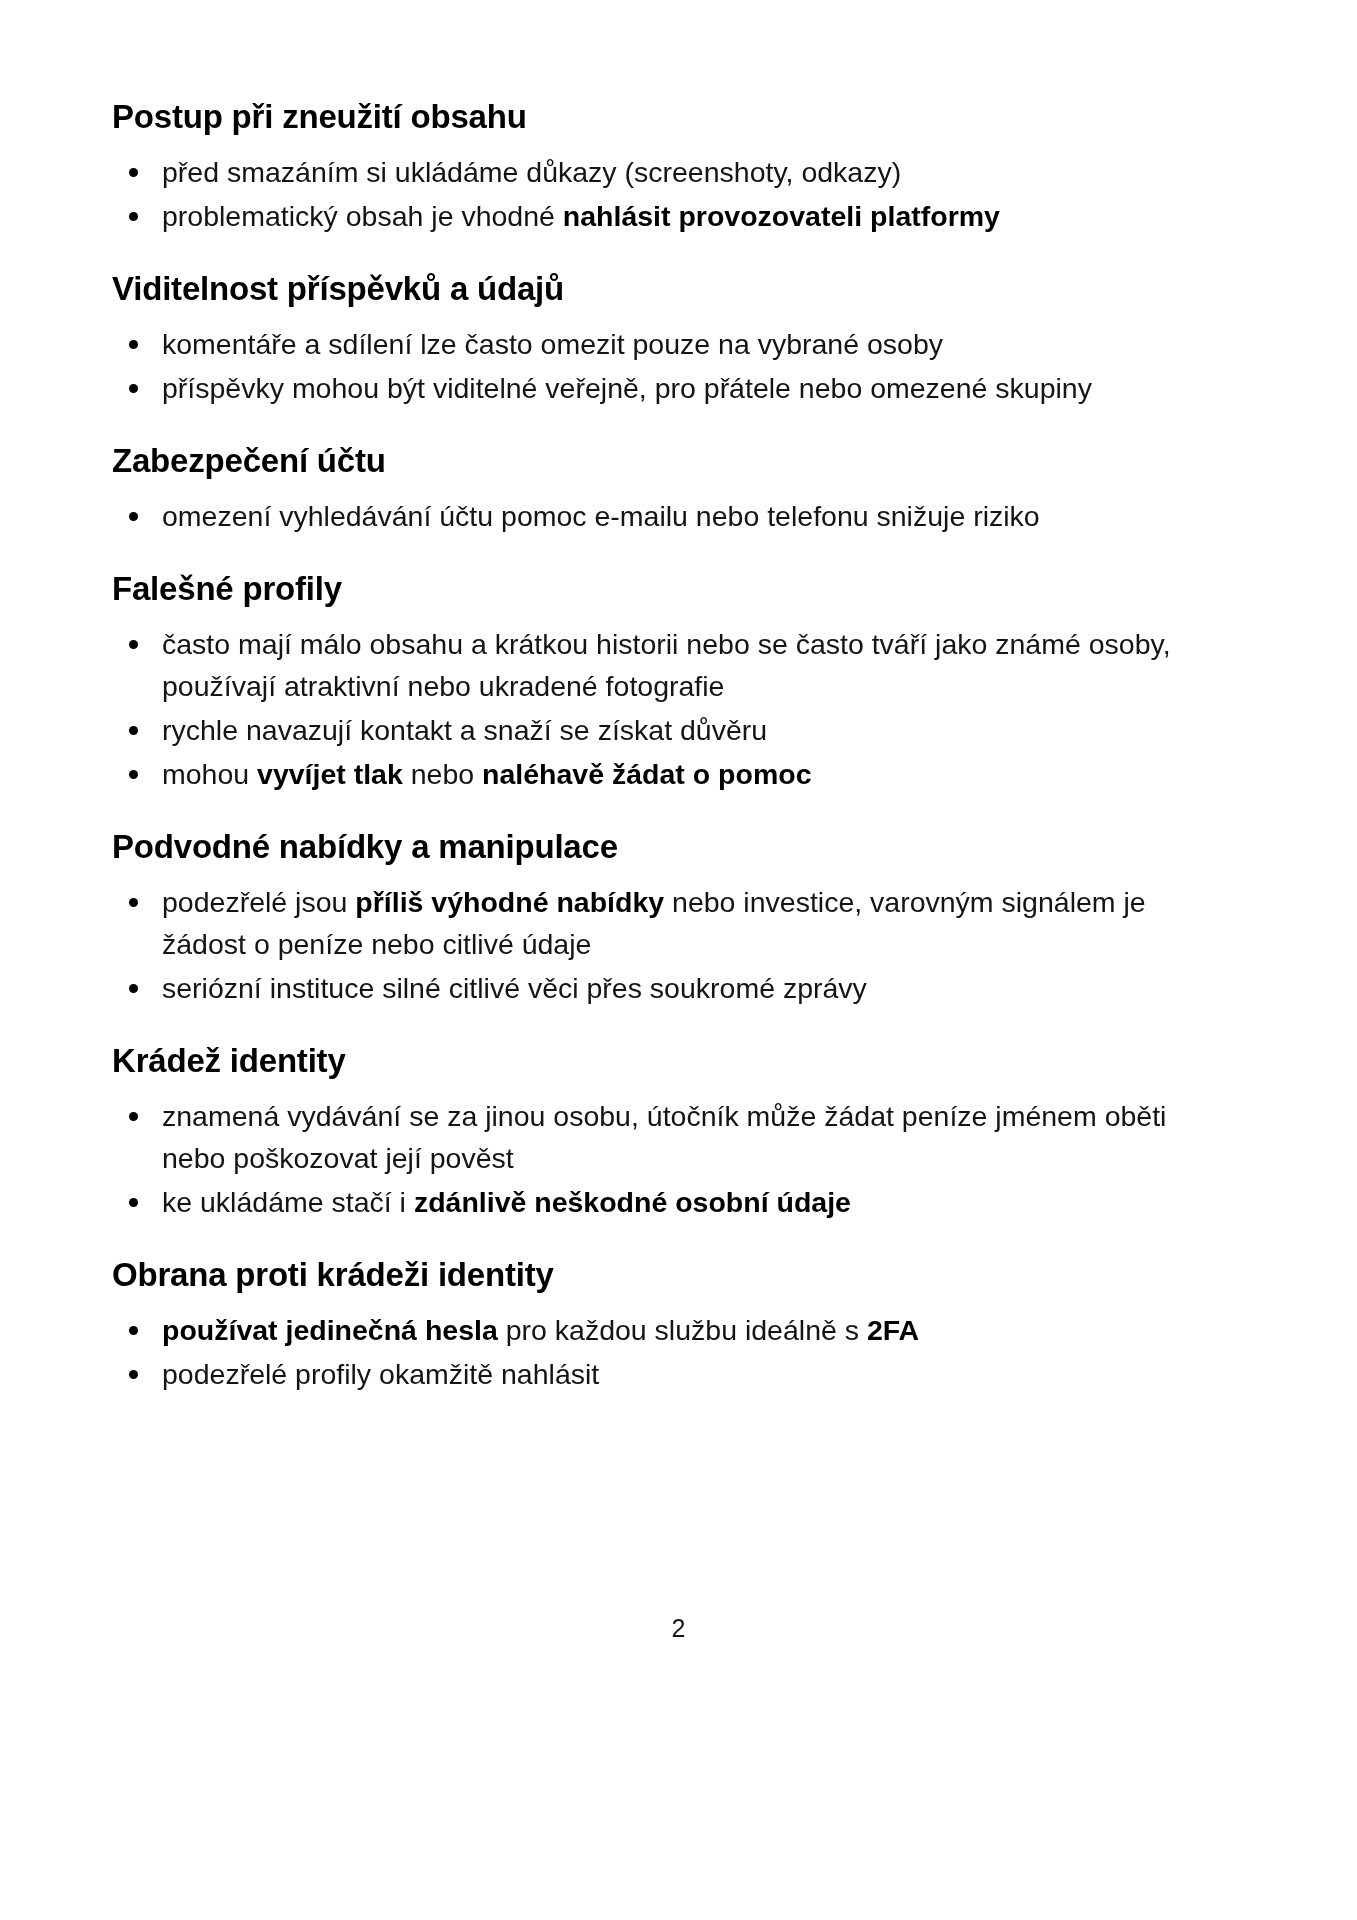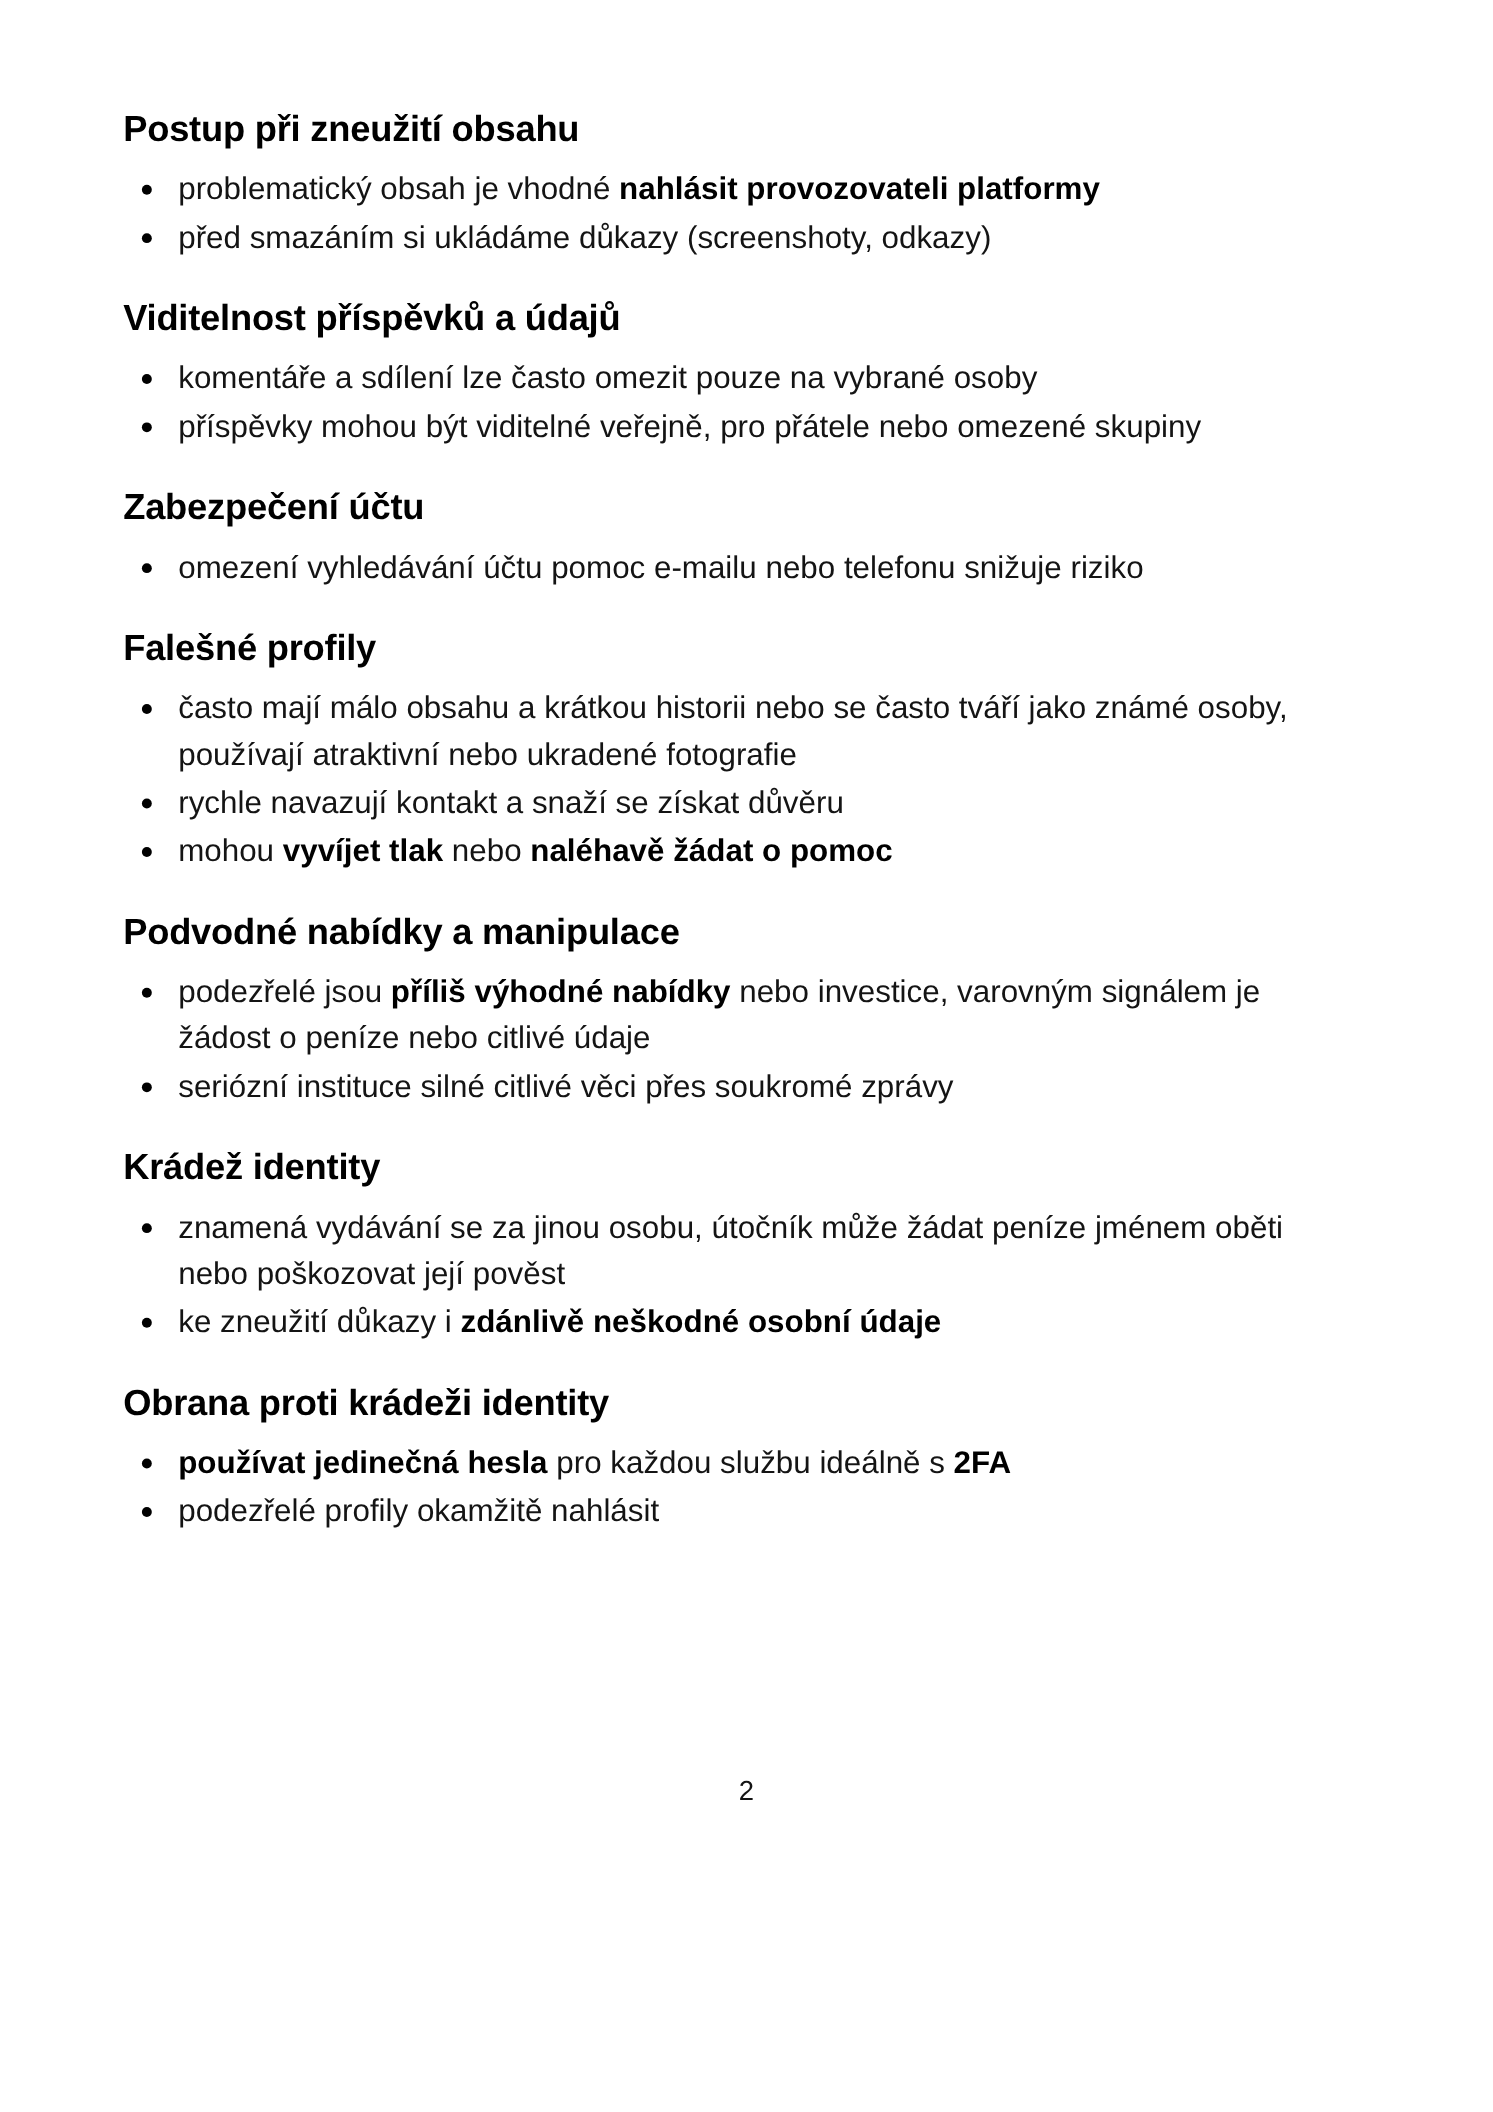--- a/index.html
+++ b/index.html
@@ -99,22 +99,22 @@
 </style>
 </head>
 <body>
 
 <div class="page">
 
   <div class="content" id="sections-root">
       <div class="section">
         <h2 class="heading">Postup při zneužití obsahu</h2>
         <ul class="bullets">
+          <li><span>před smazáním si ukládáme důkazy (screenshoty, odkazy)</span></li>
           <li><span>problematický obsah je vhodné </span><b>nahlásit provozovateli platformy</b></li>
-          <li><span>před smazáním si ukládáme důkazy (screenshoty, odkazy)</span></li>
         </ul>
       </div>
       <div class="section">
         <h2 class="heading">Viditelnost příspěvků a údajů</h2>
         <ul class="bullets">
           <li><span>komentáře a sdílení lze často omezit pouze na vybrané osoby</span></li>
           <li><span>příspěvky mohou být viditelné veřejně, pro přátele nebo omezené skupiny</span></li>
         </ul>
       </div>
       <div class="section">
@@ -135,21 +135,21 @@
         <h2 class="heading">Podvodné nabídky a manipulace</h2>
         <ul class="bullets">
           <li><span>podezřelé jsou </span><b>příliš výhodné nabídky</b><span> nebo investice, varovným signálem je žádost o peníze nebo citlivé údaje</span></li>
           <li><span>seriózní instituce silné citlivé věci přes soukromé zprávy</span></li>
         </ul>
       </div>
       <div class="section">
         <h2 class="heading">Krádež identity</h2>
         <ul class="bullets">
           <li><span>znamená vydávání se za jinou osobu, útočník může žádat peníze jménem oběti nebo poškozovat její pověst</span></li>
-          <li><span>ke zneužití důkazy i </span><b>zdánlivě neškodné osobní údaje</b></li>
+          <li><span>ke ukládáme stačí i </span><b>zdánlivě neškodné osobní údaje</b></li>
         </ul>
       </div>
       <div class="section">
         <h2 class="heading">Obrana proti krádeži identity</h2>
         <ul class="bullets">
           <li><b>používat jedinečná hesla</b><span> pro každou službu ideálně s </span><b>2FA</b></li>
           <li><span>podezřelé profily okamžitě nahlásit</span></li>
         </ul>
       </div>
     </div>

